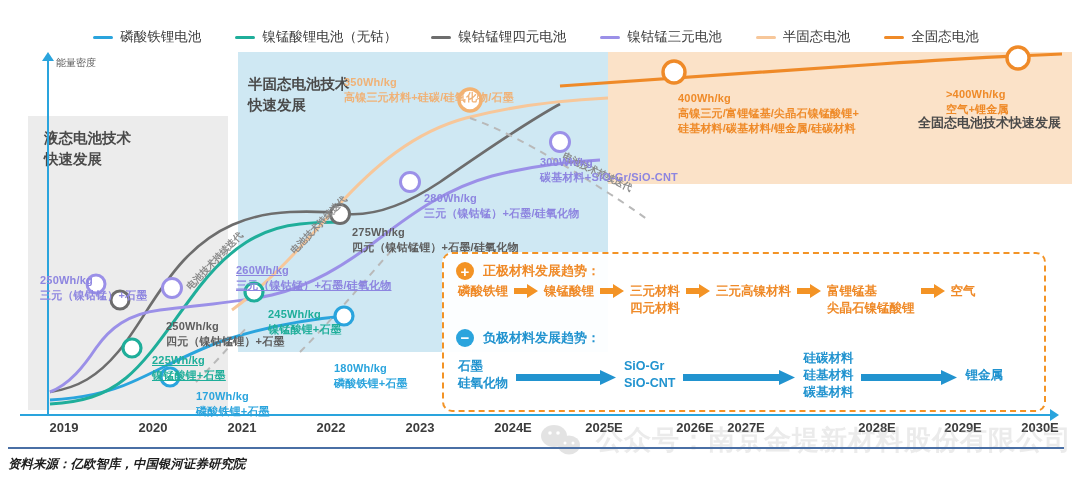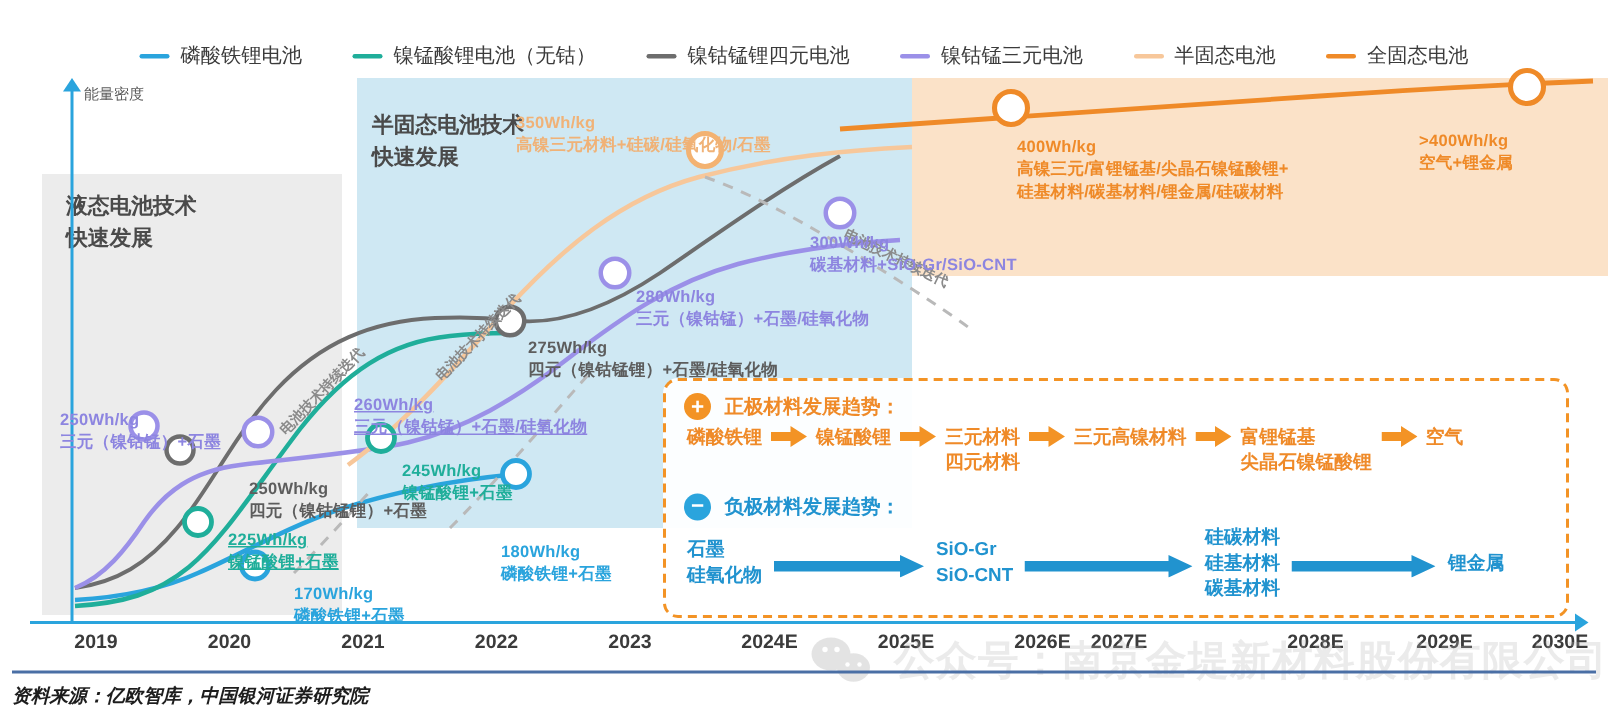--- a/index.html
+++ b/index.html
@@ -160,20 +160,21 @@
   <div class="plot">
 
     <div class="band band-gray"></div>
     <div class="band band-blue"></div>
     <div class="band band-orange"></div>
 
     <div class="band-label band-label-gray">液态电池技术
 快速发展</div>
     <div class="band-label band-label-blue">半固态电池技术
 快速发展</div>
+    <div class="band-label band-label-orange" style="font-size:13px;">全固态电池技术快速发展</div>
 
     <div class="y-arrow"></div>
     <div class="y-axis"></div>
     <div class="y-axis-title">能量密度</div>
     <div class="x-axis"></div>
     <div class="x-arrow"></div>
 
     <svg class="curves" viewBox="0 0 1072 372">
 
       <path d="M50,348 C85,346 110,340 132,330 C160,318 190,300 225,288 C262,276 300,268 345,264" fill="none" stroke="#2aa4dd" stroke-width="3"></path>

